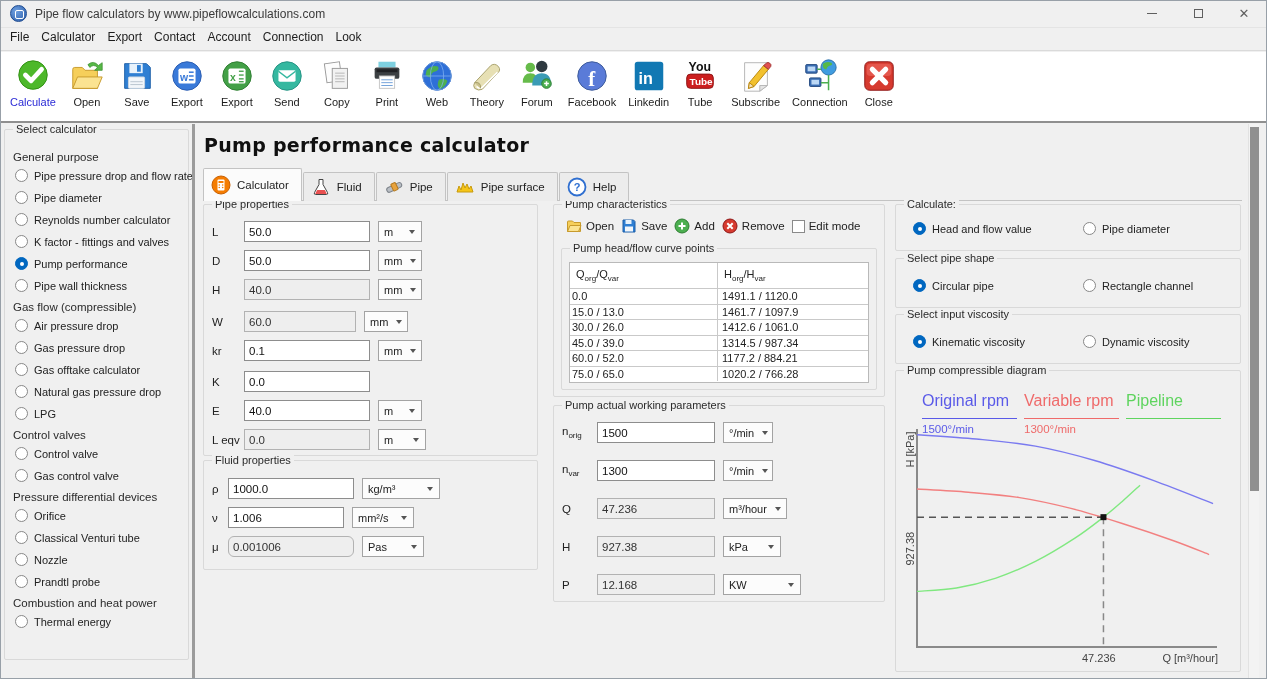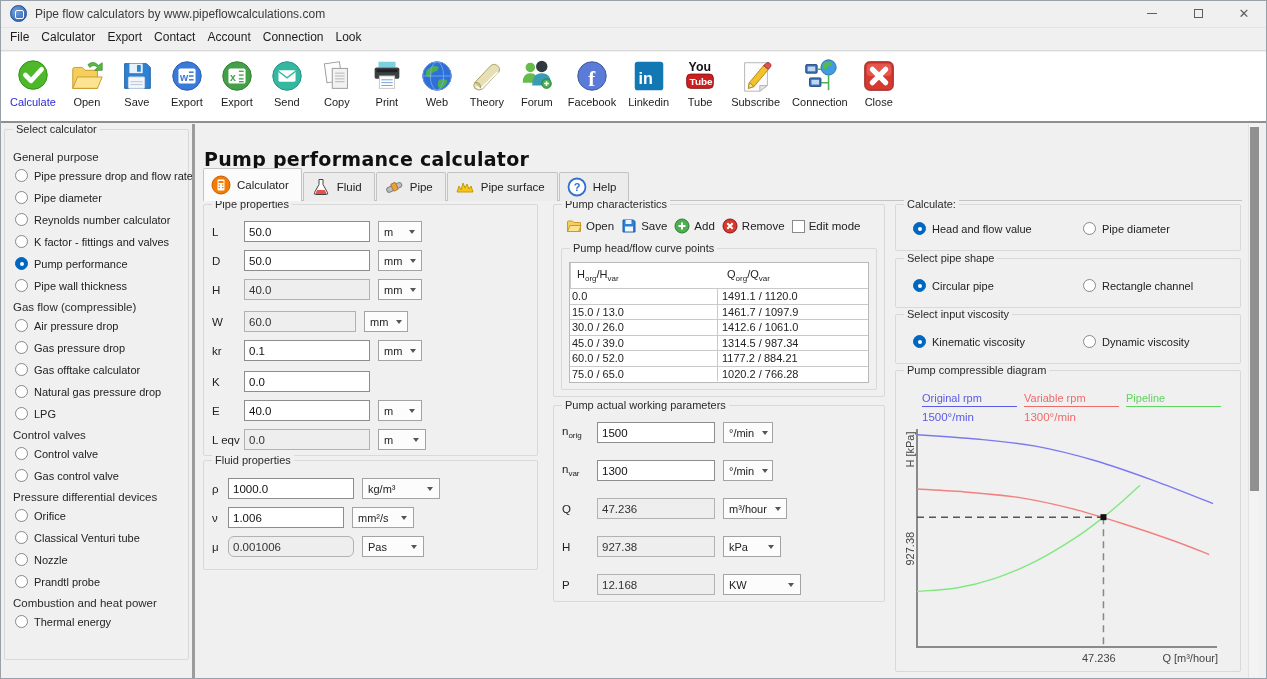--- a/index.html
+++ b/index.html
@@ -32,21 +32,21 @@
 .sb-content{padding:13px 2px 0 7px}
 .sb-group-label{margin:8px 0 6px 1px;color:#2a2a2a;font-size:11.5px}
 .sb-opt{display:flex;align-items:center;gap:6px;margin:0 0 9px 3px}
 .sb-opt .lbl{font-size:11px;white-space:nowrap}
 .radio{width:13px;height:13px;border-radius:50%;border:1px solid #888;background:#fff;flex:none;position:relative}
 .radio.sel{background:#0067c0;border-color:#0067c0}
 .radio.sel::after{content:"";position:absolute;left:4px;top:4px;width:4px;height:4px;background:#fff;border-radius:50%}
 .vsplit{position:absolute;left:192px;top:0;width:3px;bottom:0;background:#9b9b9b}
 
 .content{position:absolute;left:196px;top:0;right:0;bottom:0}
-.page-title{position:absolute;left:8px;top:24px;font-family:"DejaVu Sans",sans-serif;font-size:19px;font-weight:bold;color:#101010;letter-spacing:.3px}
+.page-title{position:absolute;left:8px;top:10px;font-family:"DejaVu Sans",sans-serif;font-size:19px;font-weight:bold;color:#101010;letter-spacing:.3px}
 .tabs{position:absolute;left:7px;top:44px;display:flex;align-items:flex-end;z-index:2}
 .tab{display:flex;align-items:center;gap:6px;padding:0 12px 0 7px;border:1px solid #c3c3c3;border-bottom:none;background:#ececec;height:29px;border-radius:2px 2px 0 0;font-size:11.5px;color:#222;margin-right:1px}
 .tab.active{background:#fbfbfb;height:33px;position:relative;z-index:3}
 .tab svg{width:20px;height:20px}
 .tabline{position:absolute;left:7px;top:76px;width:1039px;height:1px;background:#c3c3c3}
 
 .frow{position:absolute;display:flex;align-items:center;left:8px}
 .flabel{font-size:11.5px;color:#222;flex:none}
 input.fld{height:21px;border:1px solid #8d8d8d;background:#fff;font:11.5px "Liberation Sans",sans-serif;padding:0 4px;color:#111}
 input.fld.dis{background:#eeeeee;border-color:#b2b2b2;color:#333}
@@ -77,21 +77,21 @@
 .tr{display:flex;border-top:1px solid #c9c9c9;height:15.5px;line-height:14px}
 .td{padding:0 0 0 2px}
 .tr .c2{padding-left:4px}
 
 .opt-a{position:absolute;left:14px;top:17px}
 .opt-b{position:absolute;left:184px;top:17px}
 .shape-box .opt-a,.shape-box .opt-b,.visc-box .opt-a,.visc-box .opt-b{top:20px}
 
 .legend{position:absolute;left:26px;top:21px;display:flex}
 .leg{width:95px;margin-right:7px}
-.leg-title{display:block;padding-bottom:2px;border-bottom:1px solid;font-size:11px}
+.leg-title{display:block;padding-bottom:8px;border-bottom:1px solid;font-size:16px}
 .leg-sub{display:block;margin-top:4px;font-size:11.5px}
 .leg0 .leg-title{color:#5a5ae8;border-color:#5a5ae8}
 .leg1 .leg-title{color:#ef6a6a;border-color:#ef6a6a}
 .leg2 .leg-title{color:#5fd45f;border-color:#5fd45f}
 .leg0 .leg-sub{color:#5a5ae8}
 .leg1 .leg-sub{color:#ef6a6a}
 .chart-svg{position:absolute;left:8px;top:52px}
 .ylab{position:absolute;left:-95px;top:163px;width:218px;height:13px;transform:rotate(-90deg);font-size:11px;color:#444;display:flex;white-space:nowrap}
 .ylab-val{margin-left:84px}
 .ylab-axis{margin-left:auto}
@@ -556,22 +556,22 @@
         </div>
         <div class="pc-btn">
           <span class="checkbox"></span>
           <span>Edit mode</span>
         </div>
       </div>
       <div class="curve-box">
         <span class="box-label">Pump head/flow curve points</span>
         <div class="tbl">
           <div class="thead">
+            <div class="th c1"><span>Q</span><sub>org</sub><span>/</span><span>Q</span><sub>var</sub></div>
             <div class="th c2"><span>H</span><sub>org</sub><span>/</span><span>H</span><sub>var</sub></div>
-            <div class="th c1"><span>Q</span><sub>org</sub><span>/</span><span>Q</span><sub>var</sub></div>
           </div>
           <div class="tr">
               <div class="td c1">0.0</div>
               <div class="td c2">1491.1 / 1120.0</div>
             </div>
           <div class="tr">
               <div class="td c1">15.0 / 13.0</div>
               <div class="td c2">1461.7 / 1097.9</div>
             </div>
           <div class="tr">

